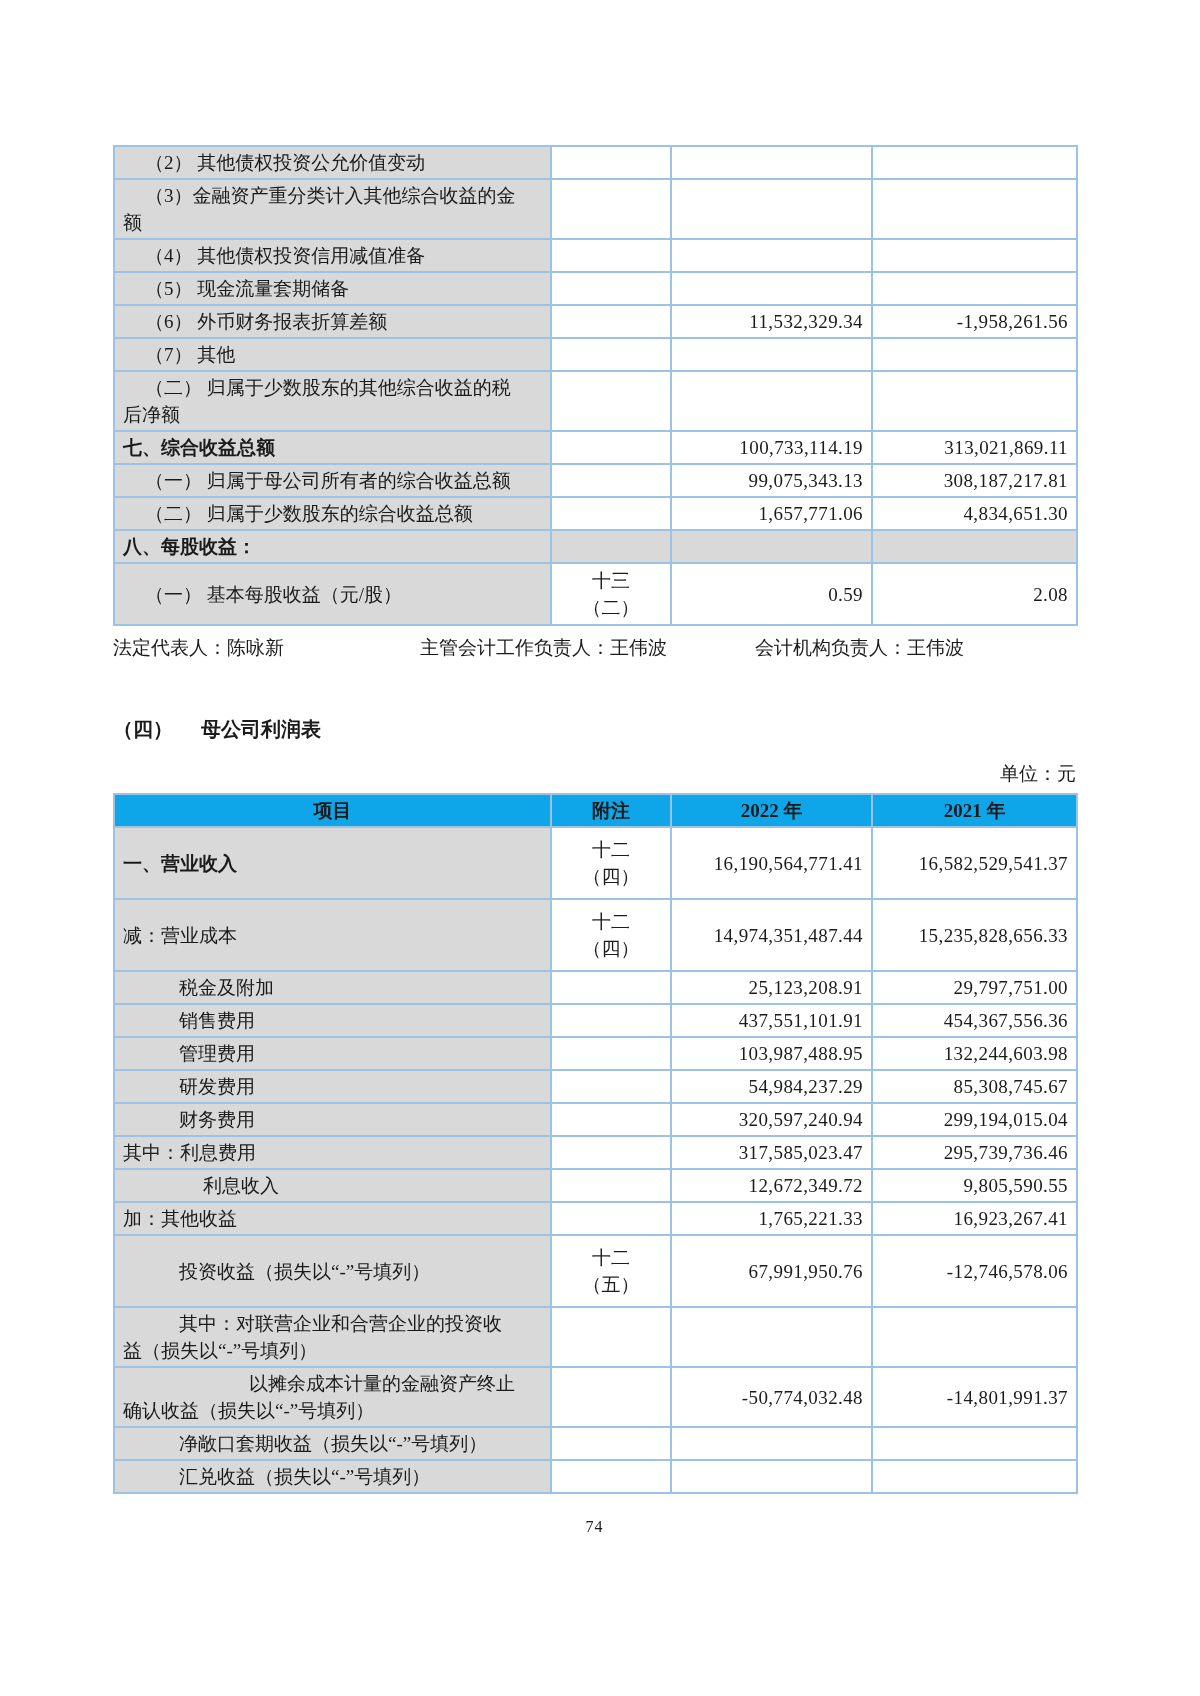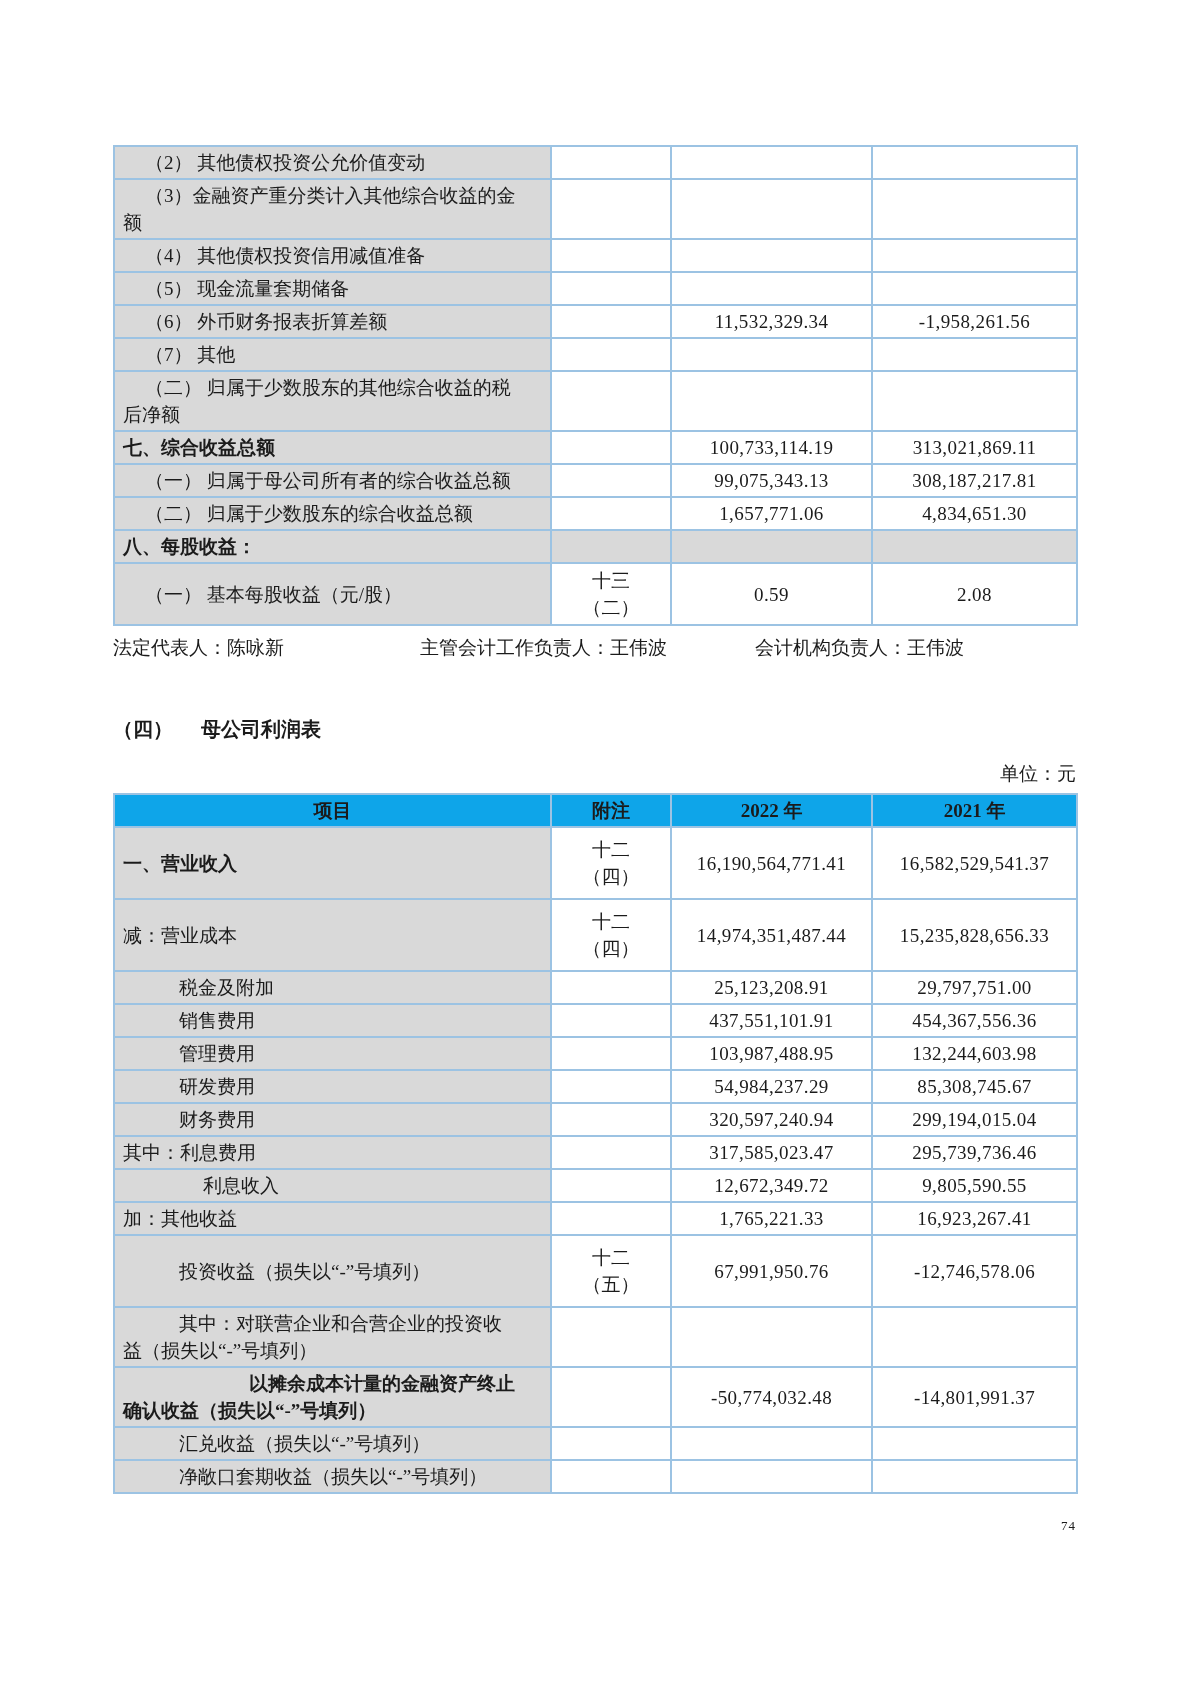--- a/index.html
+++ b/index.html
@@ -20,41 +20,41 @@
     border:2px solid #9cc3e3;
     padding:2px 8px;
     vertical-align:middle;
     line-height:27px;
     height:27px;
     overflow:hidden;
   }
   th.hcell { background:#0ea5e9; font-weight:bold; text-align:center; height:30px; }
   td.c-item { text-align:left; background:#d9d9d9; white-space:pre-line; }
   td.c-note { text-align:center; white-space:pre-line; line-height:27px; padding:2px 2px; }
-  td.c-num  { text-align:center; padding-right:10px; letter-spacing:0.4px; }
+  td.c-num  { text-align:right; padding-right:10px; letter-spacing:0.4px; }
   tr.shade-all td { background:#d9d9d9; }
   tr.tall td { height:66px; }
   tr.pershare td { height:56px; }
   .bold { font-weight:bold; }
   .ind1 { text-indent:22px; }
   .ind2 { text-indent:56px; }
   .ind3 { text-indent:80px; }
-  .ind4 { text-indent:126px;font-weight:bold; }
+  .ind4 { text-indent:126px; }
 
   .signature { display:flex; margin-top:10px; font-size:19px; line-height:24px; }
   .sig-1 { width:307px; }
   .sig-2 { width:335px; }
   .sig-3 { flex:1; }
 
   .section-title { margin-top:56px; font-size:20px; font-weight:bold; line-height:26px; }
   .section-title .st-index { margin-right:28px; }
 
   .unit-note { margin-top:20px; text-align:right; font-size:19px; line-height:24px; }
 
-  .footer { margin-top:24px; text-align:right; font-size:13px; letter-spacing:1px; }
+  .footer { margin-top:24px; text-align:center; font-size:16px; letter-spacing:1px; }
 </style>
 </head>
 <body>
 
 <div class="page">
   <div class="content">
 
     <table class="fin t1">
       <colgroup>
           <col style="width:437px">
@@ -246,27 +246,27 @@
           <td class="c-num"></td>
         </tr>
         <tr>
           <td class="c-item ind4">以摊余成本计量的金融资产终止
 确认收益（损失以“-”号填列）</td>
           <td class="c-note"></td>
           <td class="c-num">-50,774,032.48</td>
           <td class="c-num">-14,801,991.37</td>
         </tr>
         <tr>
+          <td class="c-item ind2">净敞口套期收益（损失以“-”号填列）</td>
+          <td class="c-note"></td>
+          <td class="c-num"></td>
+          <td class="c-num"></td>
+        </tr>
+        <tr>
           <td class="c-item ind2">汇兑收益（损失以“-”号填列）</td>
-          <td class="c-note"></td>
-          <td class="c-num"></td>
-          <td class="c-num"></td>
-        </tr>
-        <tr>
-          <td class="c-item ind2">净敞口套期收益（损失以“-”号填列）</td>
           <td class="c-note"></td>
           <td class="c-num"></td>
           <td class="c-num"></td>
         </tr>
       </tbody>
     </table>
 
     <div class="footer">74</div>
 
   </div>

